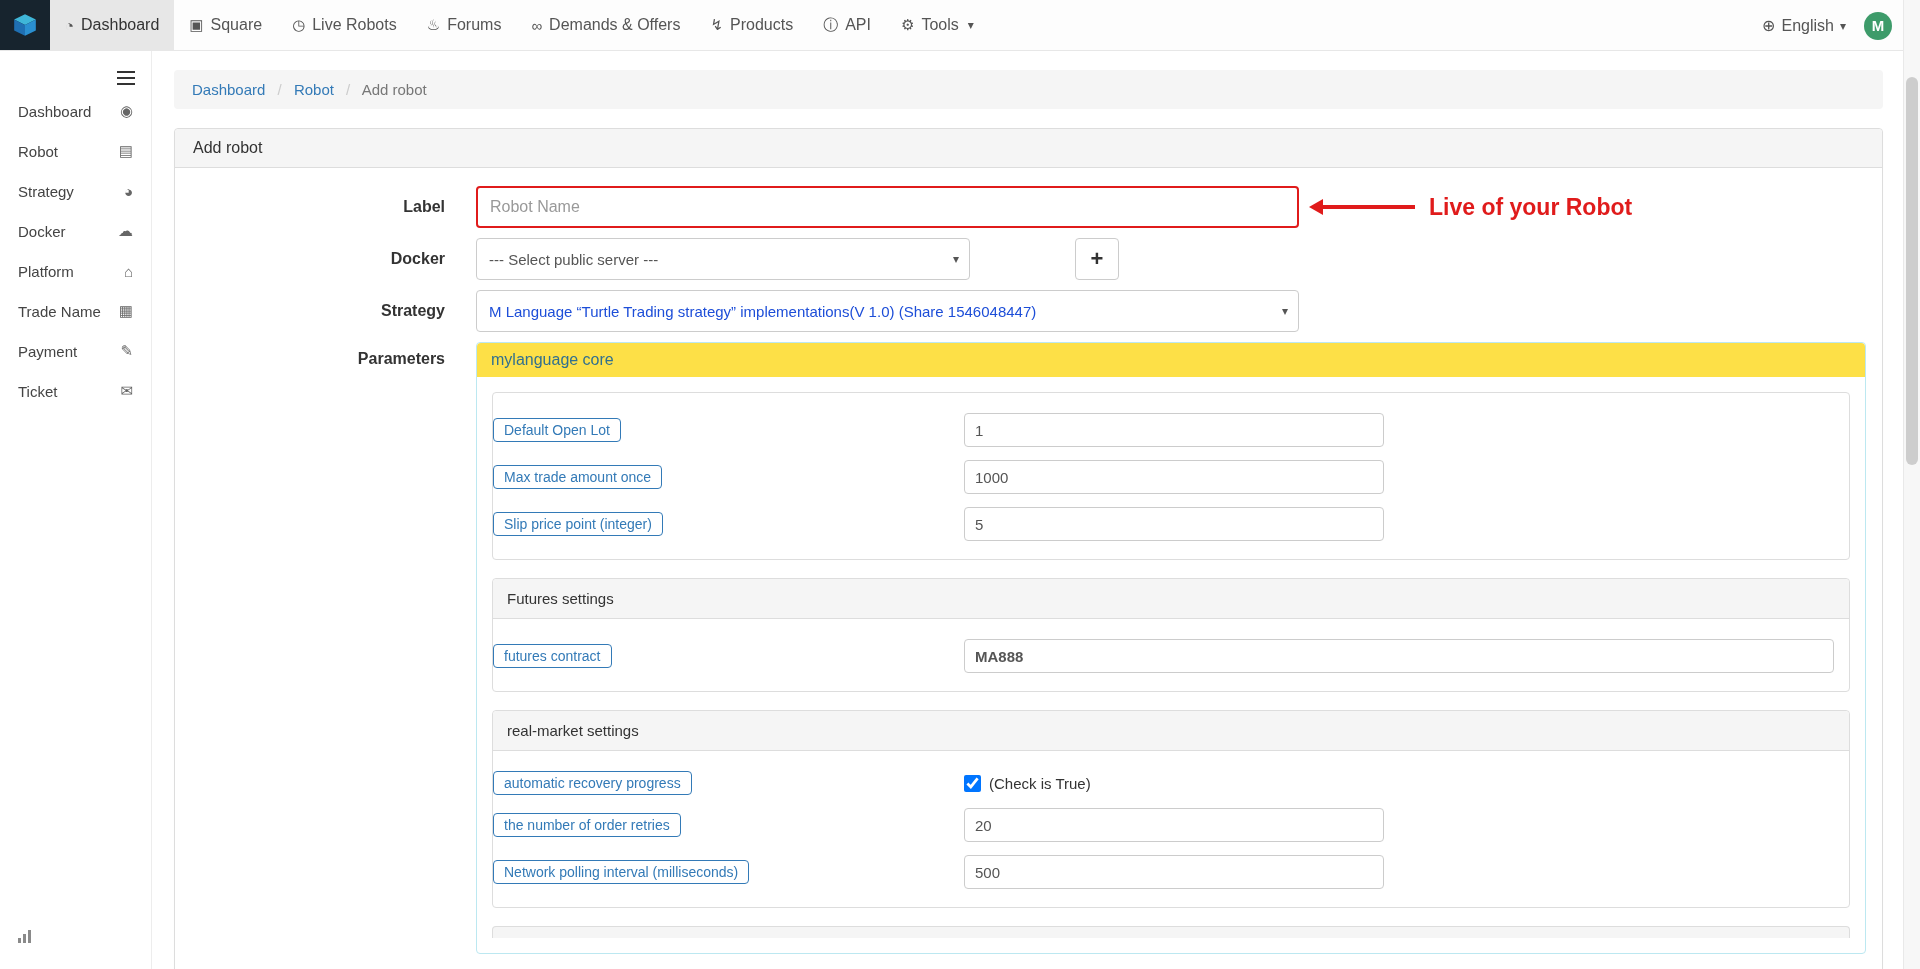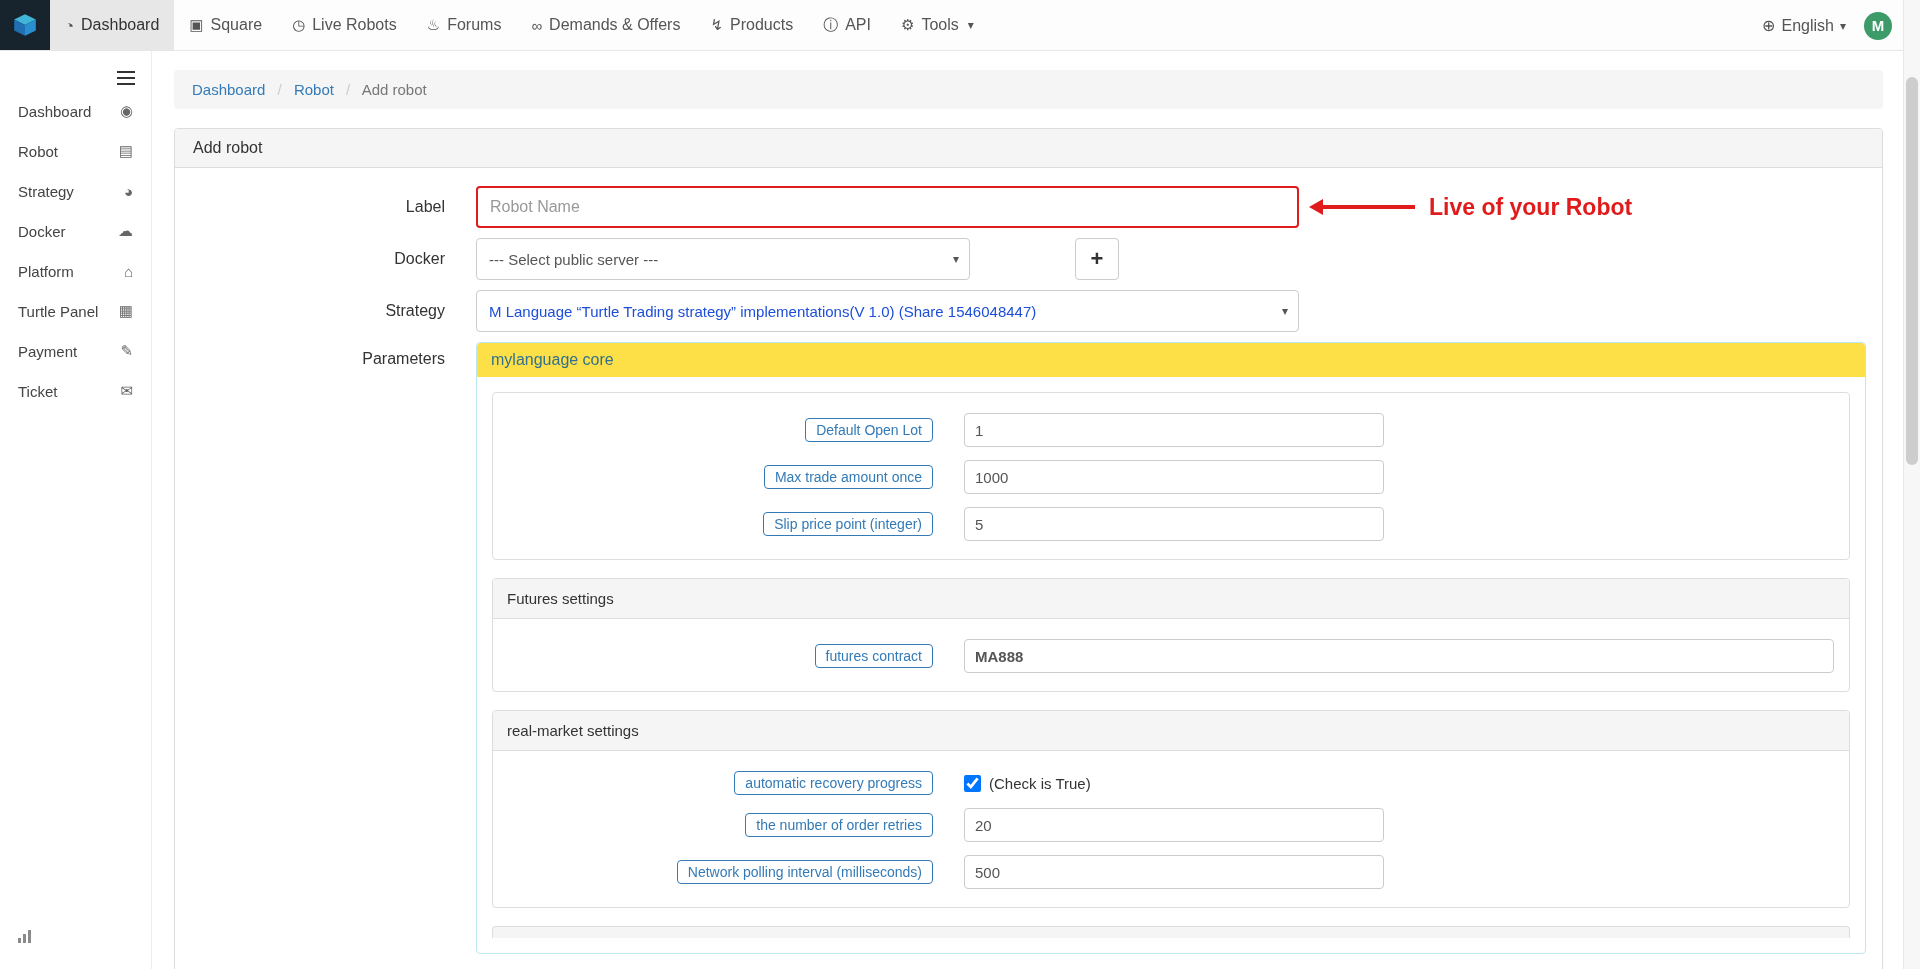--- a/index.html
+++ b/index.html
@@ -44,21 +44,21 @@
   .breadcrumb .sep { color:#ccc; margin:0 8px; }
   .breadcrumb .current { color:#777; }
 
   .panel { border:1px solid #ddd; border-radius:4px; background:#fff; box-shadow:0 1px 1px rgba(0,0,0,.05); }
   .panel-heading { background:#f5f5f5; border-bottom:1px solid #ddd; padding:10px 18px; font-size:16px; color:#333;
     border-radius:4px 4px 0 0; }
   .panel-body { padding:18px; }
 
   .form-row { display:flex; align-items:center; margin-bottom:10px; }
   .form-row.align-top { align-items:flex-start; }
-  .form-label { width:252px; flex:none; text-align:right; font-weight:normal; font-size:16px; color:#333; }
+  .form-label { width:252px; flex:none; text-align:right; font-weight:bold; font-size:16px; color:#333; }
   .form-label.pt { padding-top:8px; }
   .form-field { margin-left:31px; }
 
   .input { height:42px; border:1px solid #ccc; border-radius:4px; padding:8px 12px; font-size:16px; color:#555;
     font-family:"Liberation Sans", sans-serif; outline:none; }
   .input::placeholder { color:#999; }
   .input-error { border:2px solid #e01b1b; }
   .name-input { width:823px; }
 
   .select-wrap { position:relative; }
@@ -86,21 +86,21 @@
     border-radius:4px 4px 0 0; cursor:pointer; }
   .params-body { padding:15px; }
 
   .section { border:1px solid #ddd; border-radius:4px; margin-bottom:18px; }
   .section:last-child { margin-bottom:0; }
   .section-heading { background:#f5f5f5; border-bottom:1px solid #ddd; padding:11px 14px; font-size:15px; color:#333;
     border-radius:4px 4px 0 0; }
   .section-body { padding:20px 15px 18px 0; }
   .param-row { display:flex; align-items:center; margin-bottom:13px; }
   .param-row:last-child { margin-bottom:0; }
-  .param-label-col { width:440px; flex:none; text-align:right; }
+  .param-label-col { width:440px; flex:none; }
   .param-chip { display:inline-block; border:1px solid #337ab7; color:#337ab7; background:#fff;
     border-radius:4px; padding:3px 10px; font-size:14px; cursor:pointer; white-space:nowrap; }
   .param-input { margin-left:31px; height:34px; width:420px; border:1px solid #ccc; border-radius:4px;
     padding:6px 10px; font-size:15px; color:#555; font-family:"Liberation Sans", sans-serif; outline:none; }
   .param-input.wide { width:873px;font-weight:bold; }
   .param-check { margin:0 0 0 31px; width:17px; height:17px; cursor:pointer; }
   .check-note { margin-left:8px; font-size:15px; color:#333; }
   .section-cut { height:12px; border-bottom:none; border-radius:4px 4px 0 0; background:#f5f5f5; margin-bottom:0; }
 
   
@@ -185,21 +185,21 @@
     </a>
     <a class="side-item">
       <span>Docker</span>
       <span class="si">☁</span>
     </a>
     <a class="side-item">
       <span>Platform</span>
       <span class="si">⌂</span>
     </a>
     <a class="side-item">
-      <span>Turtle Panel</span>
+      <span>Trade Name</span>
       <span class="si">▦</span>
     </a>
     <a class="side-item">
       <span>Payment</span>
       <span class="si">✎</span>
     </a>
     <a class="side-item">
       <span>Ticket</span>
       <span class="si">✉</span>
     </a>

